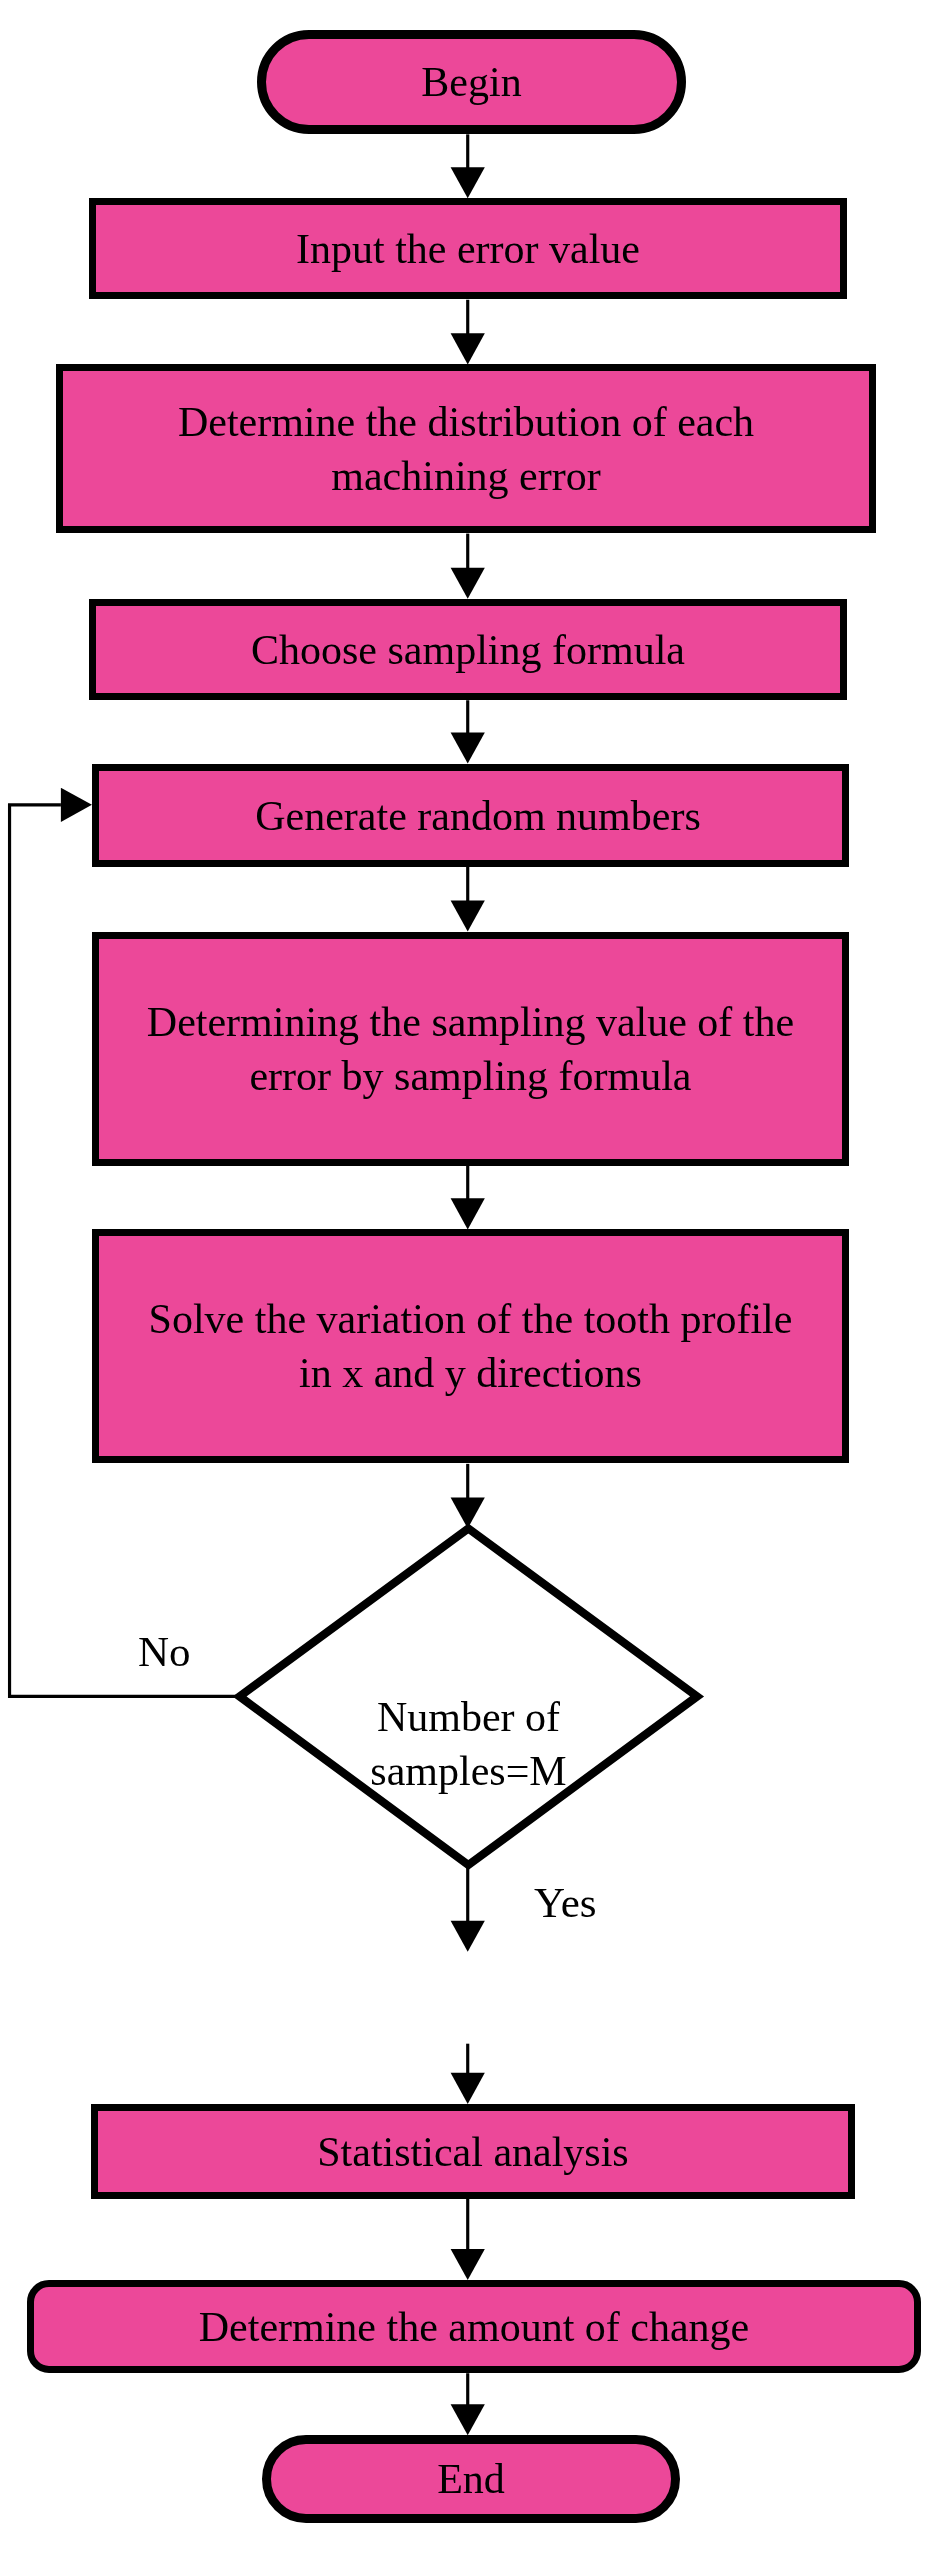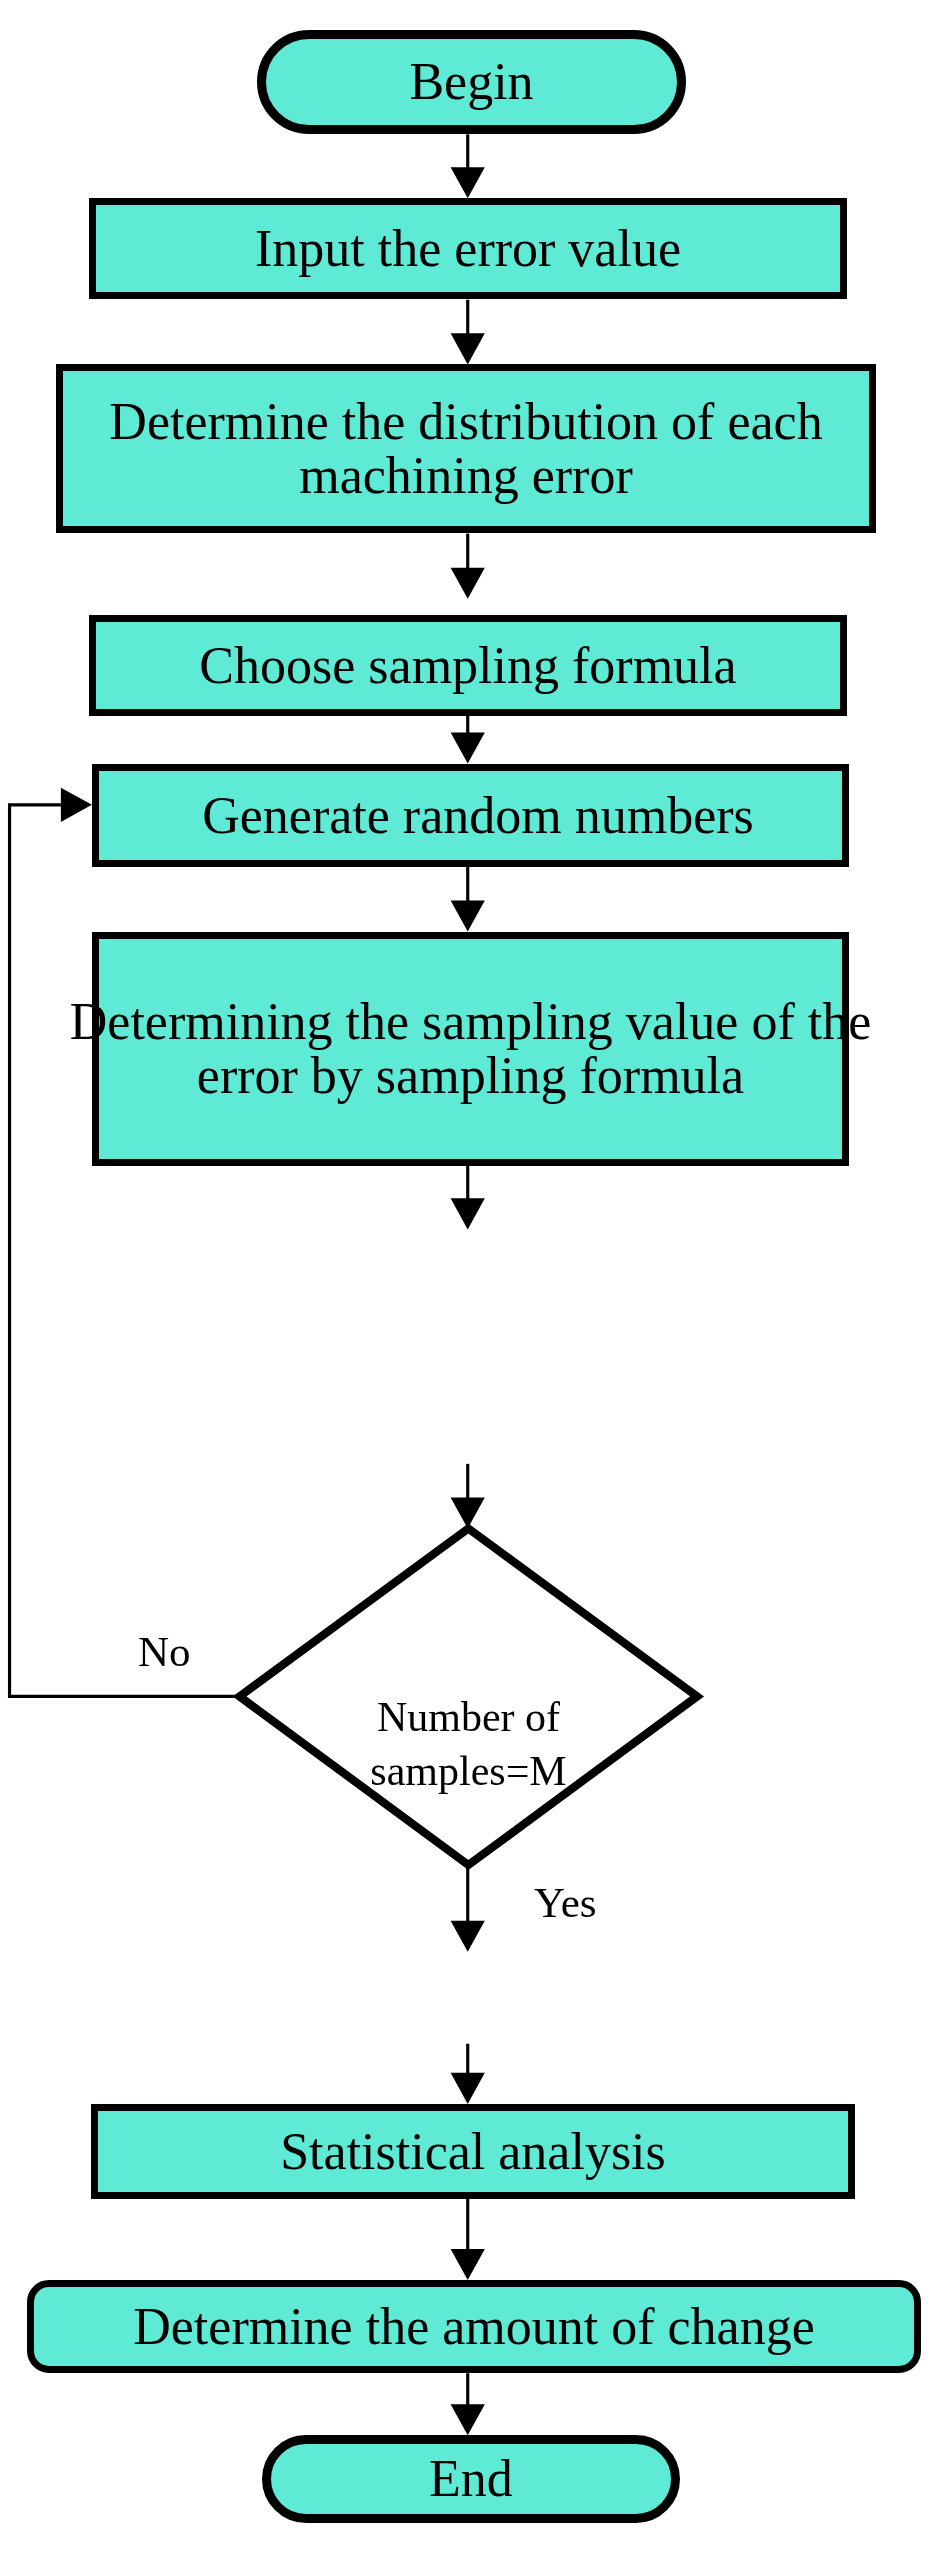--- a/index.html
+++ b/index.html
@@ -17,23 +17,23 @@
     position: absolute;
     left: 0; top: 0;
     width: 931px; height: 2576px;
   }
   .node {
     position: absolute;
     display: flex;
     align-items: center;
     justify-content: center;
     text-align: center;
-    background: #5eead4;
+    background: #ec4899;
     border: 7.6px solid #000000;
-    font-size: 52px;
+    font-size: 42px;
     line-height: 54px;
     white-space: pre;
   }
   .stadium {
     border-width: 9px;
     border-radius: 52px;
   }
   .diamond-label {
     position: absolute;
     left: 310px; top: 1665px;
@@ -52,21 +52,21 @@
     font-size: 43px;
     line-height: 44px;
     white-space: pre;
   }
   #lbl-no  { left: 138px; top: 1630px; }
   #lbl-yes { left: 534px; top: 1881px; }
 
   #n-begin   { left: 257px; top: 30px;   width: 429px;  height: 104px; }
   #n-input   { left: 89px; top: 198px;  width: 758px; height: 101px; }
   #n-dist    { left: 56px;  top: 364px;  width: 820px; height: 169px; font-family: Liberation Serif, serif; }
-  #n-choose  { left: 89px; top: 599px;  width: 758px; height: 101px; margin-top: 16px; }
+  #n-choose  { left: 89px; top: 599px;  width: 758px; height: 101px; }
   #n-random  { left: 92px; top: 764px; width: 757px; height: 103px; padding-left: 15px; }
   #n-sampval { left: 92px; top: 932px; width: 757px; height: 234px; }
   #n-solve   { left: 92px; top: 1229px; width: 757px; height: 234px; }
   #n-getm    { left: 91px; top: 1952px; width: 764px; height: 92px; }
   #n-stat    { left: 91px; top: 2104px; width: 764px; height: 95px; }
   #n-amount  { left: 27px;  top: 2280px; width: 894px; height: 93px; border-radius: 22px; }
   #n-end     { left: 262px; top: 2435px; width: 418px;  height: 88px; }
 </style>
 </head>
 <body>
@@ -121,20 +121,22 @@
   <div id="n-dist" class="node">Determine the distribution of each
 machining error</div>
 
   <div id="n-choose" class="node">Choose sampling formula</div>
 
   <div id="n-random" class="node">Generate random numbers</div>
 
   <div id="n-sampval" class="node">Determining the sampling value of the
 error by sampling formula</div>
 
+  <div id="n-solve" class="node">Solve the variation of the tooth profile
+in x and y directions</div>
 
   <div class="diamond-label">Number of
 samples=M</div>
 
   <div id="lbl-no" class="edge-label">No</div>
 
   <div id="lbl-yes" class="edge-label">Yes</div>
 
 
   <div id="n-stat" class="node">Statistical analysis</div>

